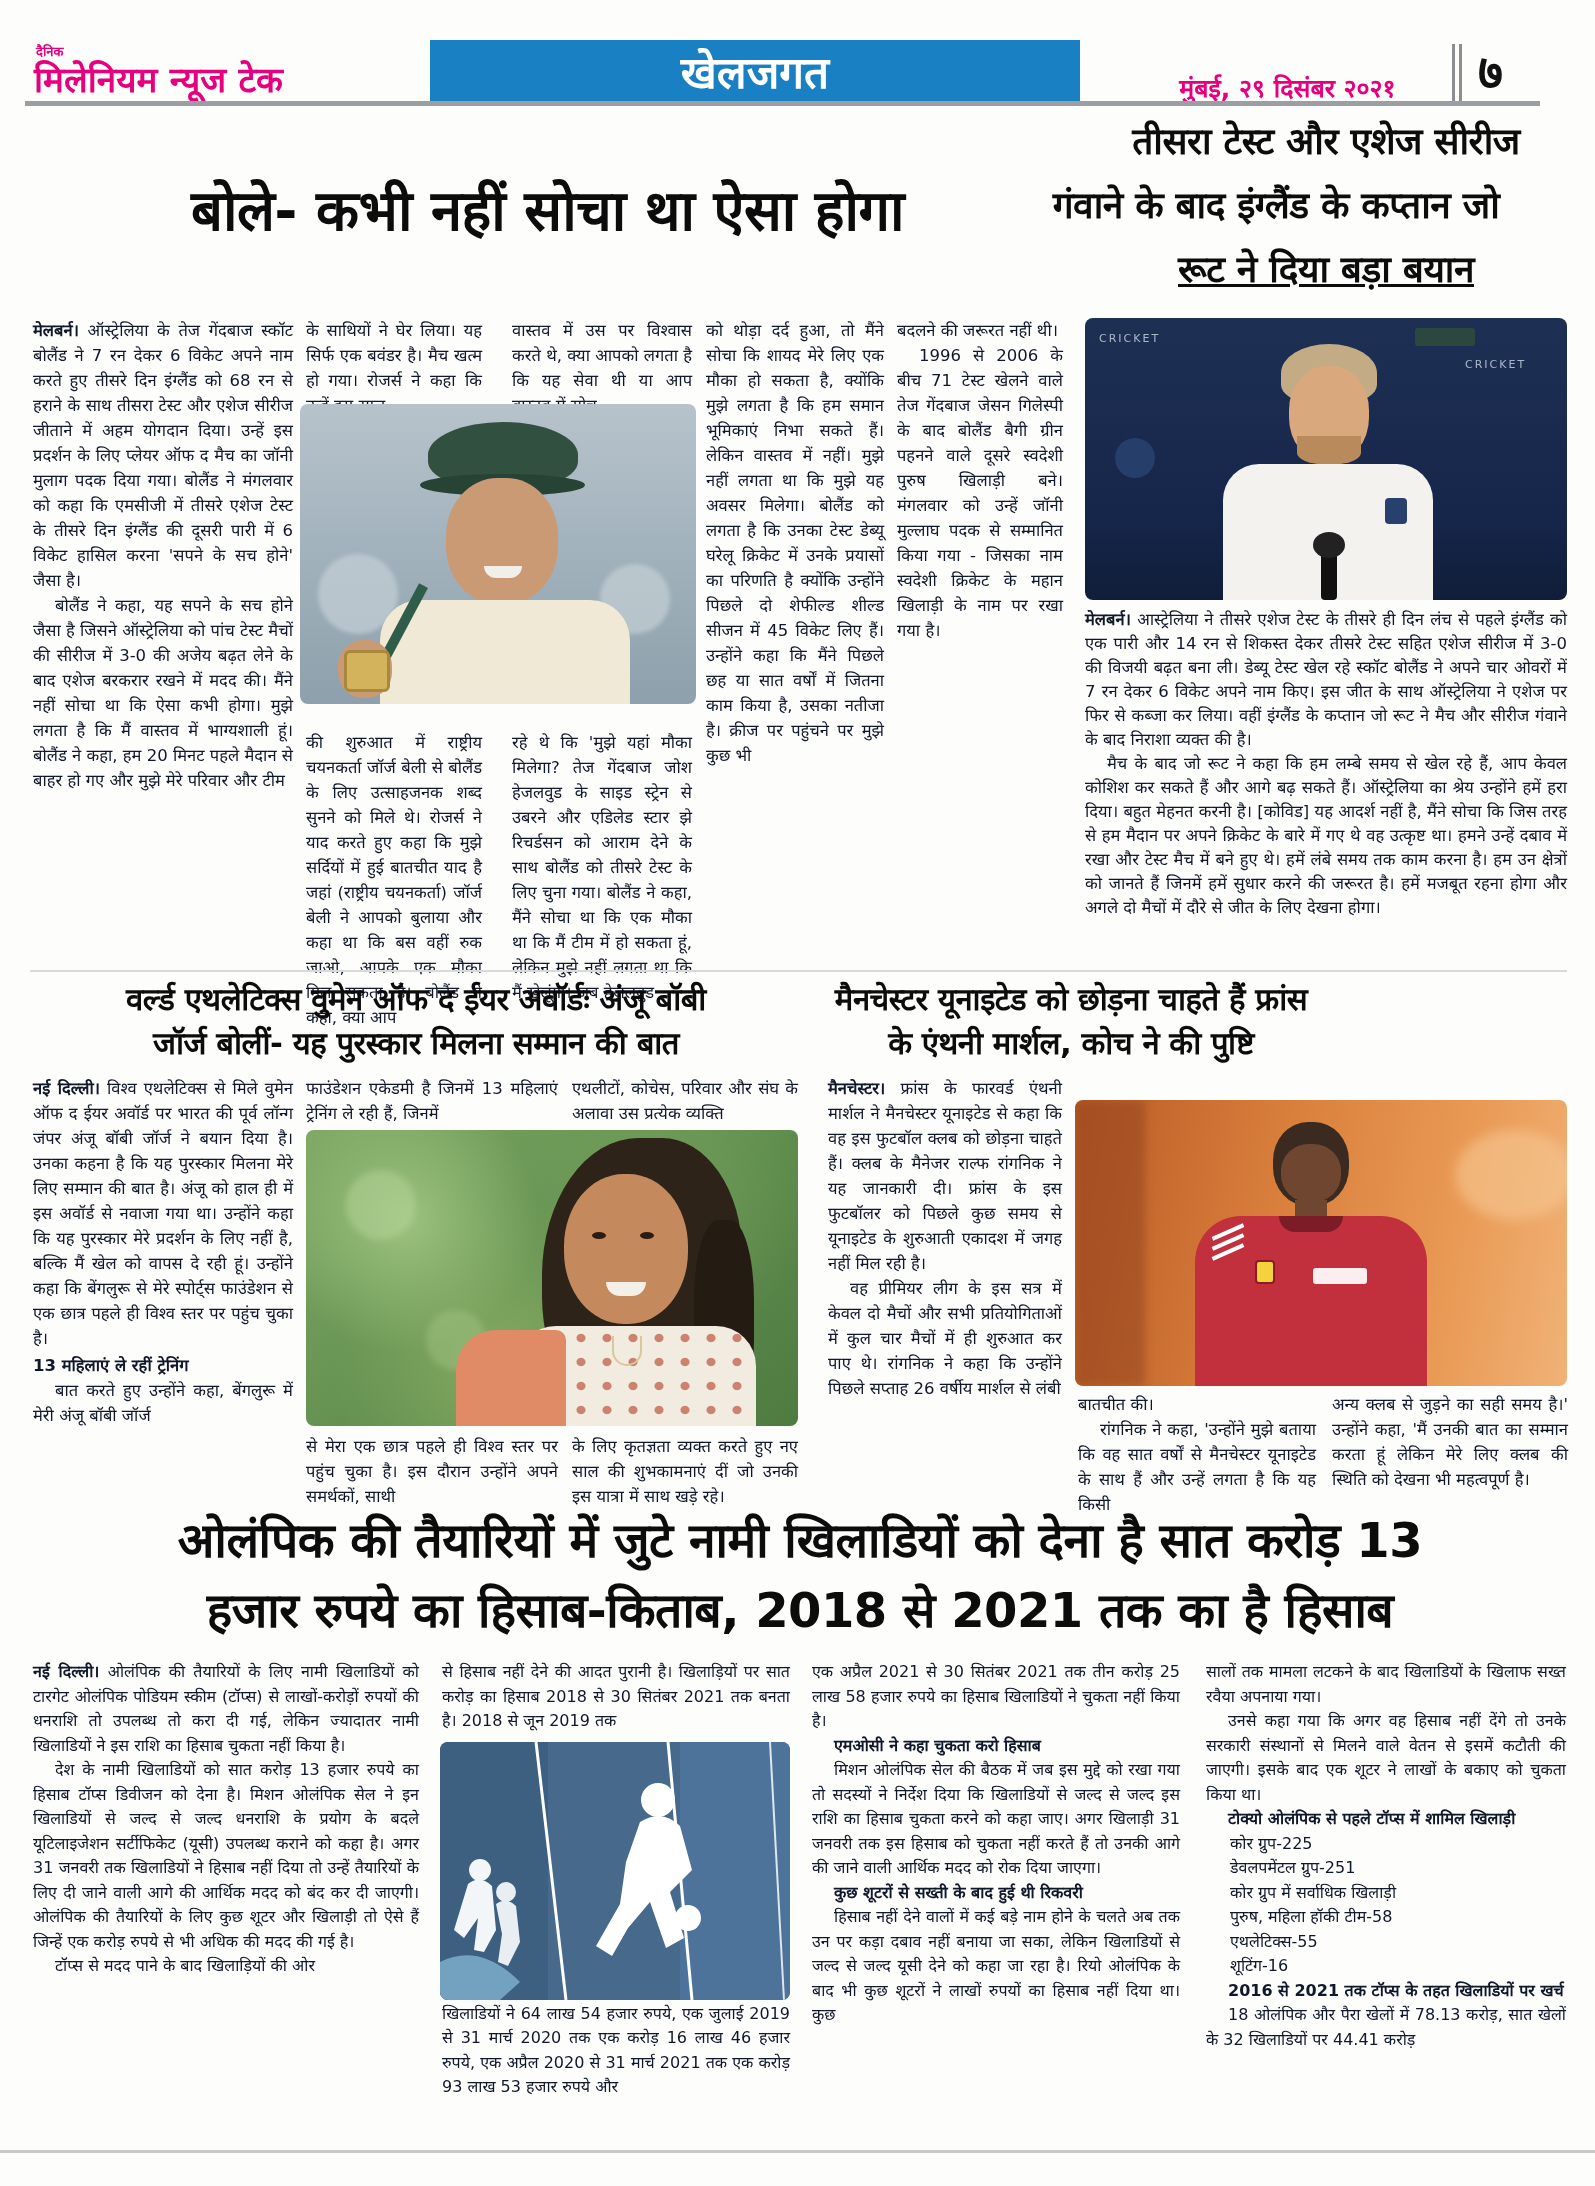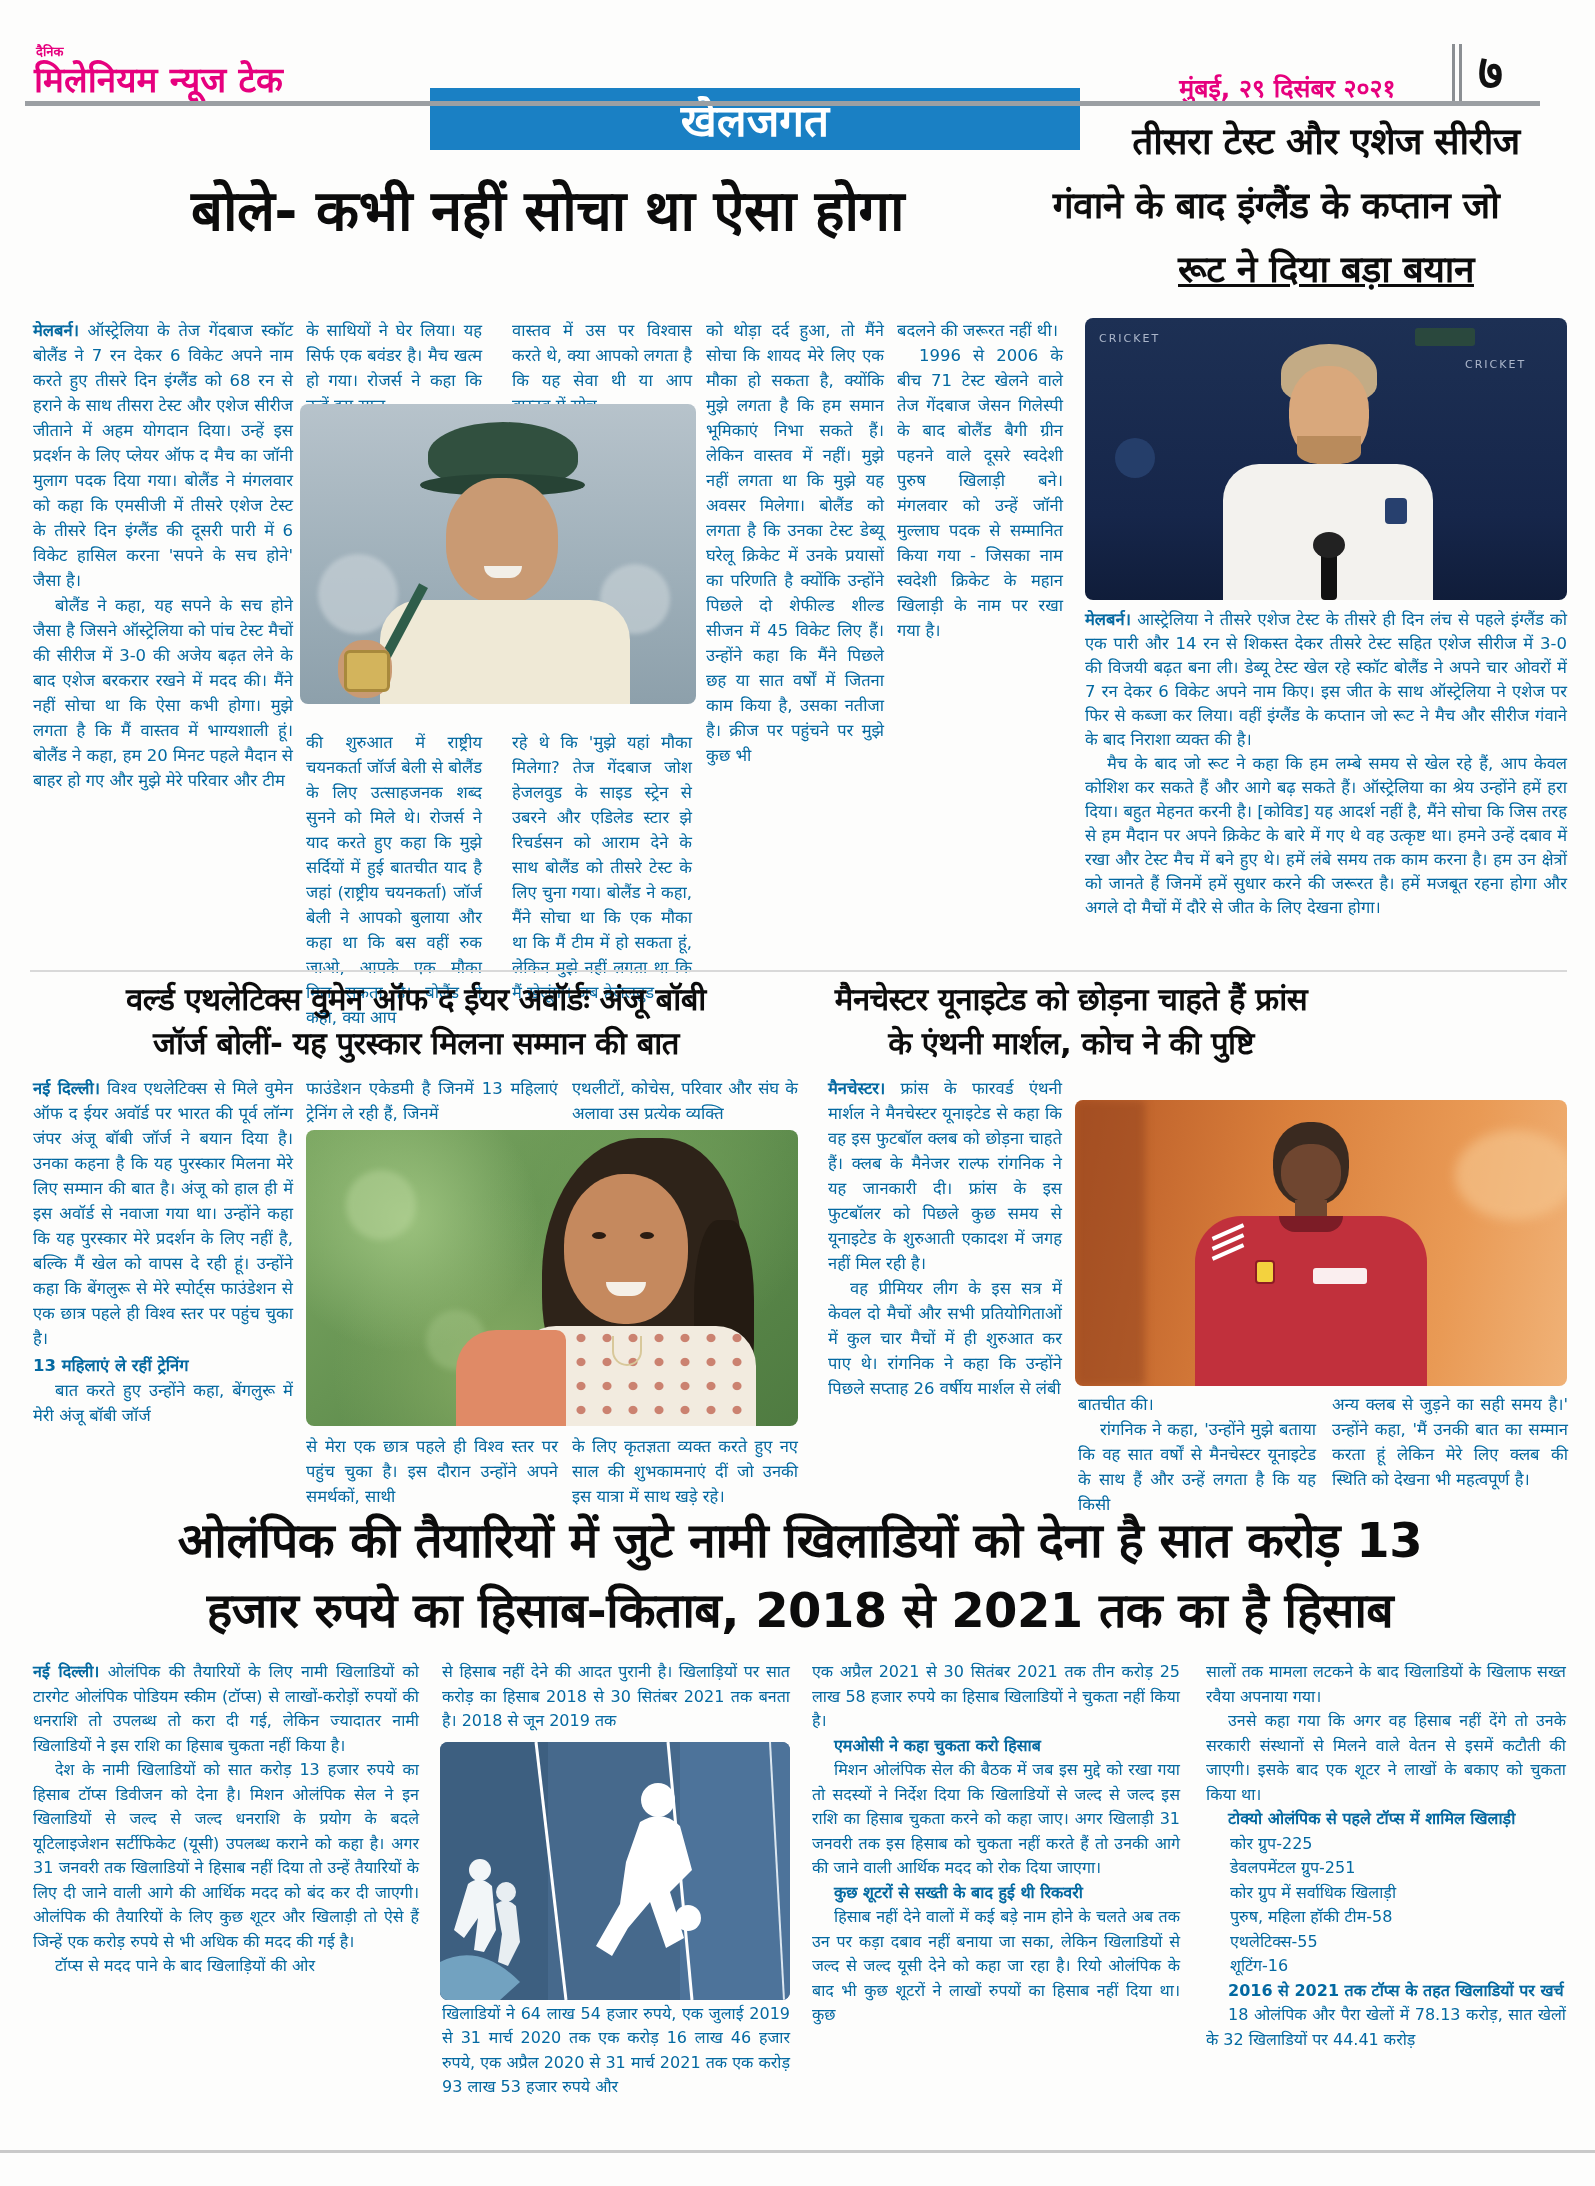--- a/index.html
+++ b/index.html
@@ -1,32 +1,32 @@
 <!DOCTYPE html>
 <html lang="hi"><head>
 <meta charset="utf-8">
 <style>
   html,body{margin:0;padding:0;background:#ffffff;}
   *{box-sizing:border-box;font-family:"DejaVu Sans",sans-serif;}
   #page{position:relative;width:1595px;height:2186px;background:#fdfdfc;overflow:hidden;color:#141414;padding-left:39px;}
   .abs{position:absolute;}
   .pink{color:#e6007e;}
   .headline{font-weight:700;color:#0c0c0c;text-align:center;line-height:1.1;letter-spacing:-0.5px;}
-  .body-col{position:absolute;text-align:justify;color:#0369a1;}
+  .body-col{position:absolute;text-align:justify;color:#0f172a;}
   .body-col p{margin:0;}
   .indent{text-indent:22px;}
   .dateline{font-weight:700;}
   .subhead{font-weight:700;}
   .photo{position:absolute;overflow:hidden;border-radius:8px;}
   .rule{position:absolute;background:#9b9fa3;}
   .thin-rule{position:absolute;background:#d9d9d9;}
   .spacerA{height:312px;}
   .spacerC{height:308px;}
   
-  #banner{background:#1a80c4;display:flex;align-items:center;justify-content:center;margin-top:48px;}
+  #banner{background:#1a80c4;display:flex;align-items:center;justify-content:center;}
   #banner span{color:#fff;font-weight:700;font-size:44px;}
   #logo{font-weight:700;font-size:35px;letter-spacing:0;}
   #daily{font-size:13px;font-weight:700;}
   #dateline-top{font-weight:700;font-size:25px;}
   #pagenum{font-weight:700;font-size:48px;color:#111;}
   .vbar{position:absolute;width:3px;background:#8b8f93;}
   
   .ph{position:absolute;}
 </style>
 </head>

